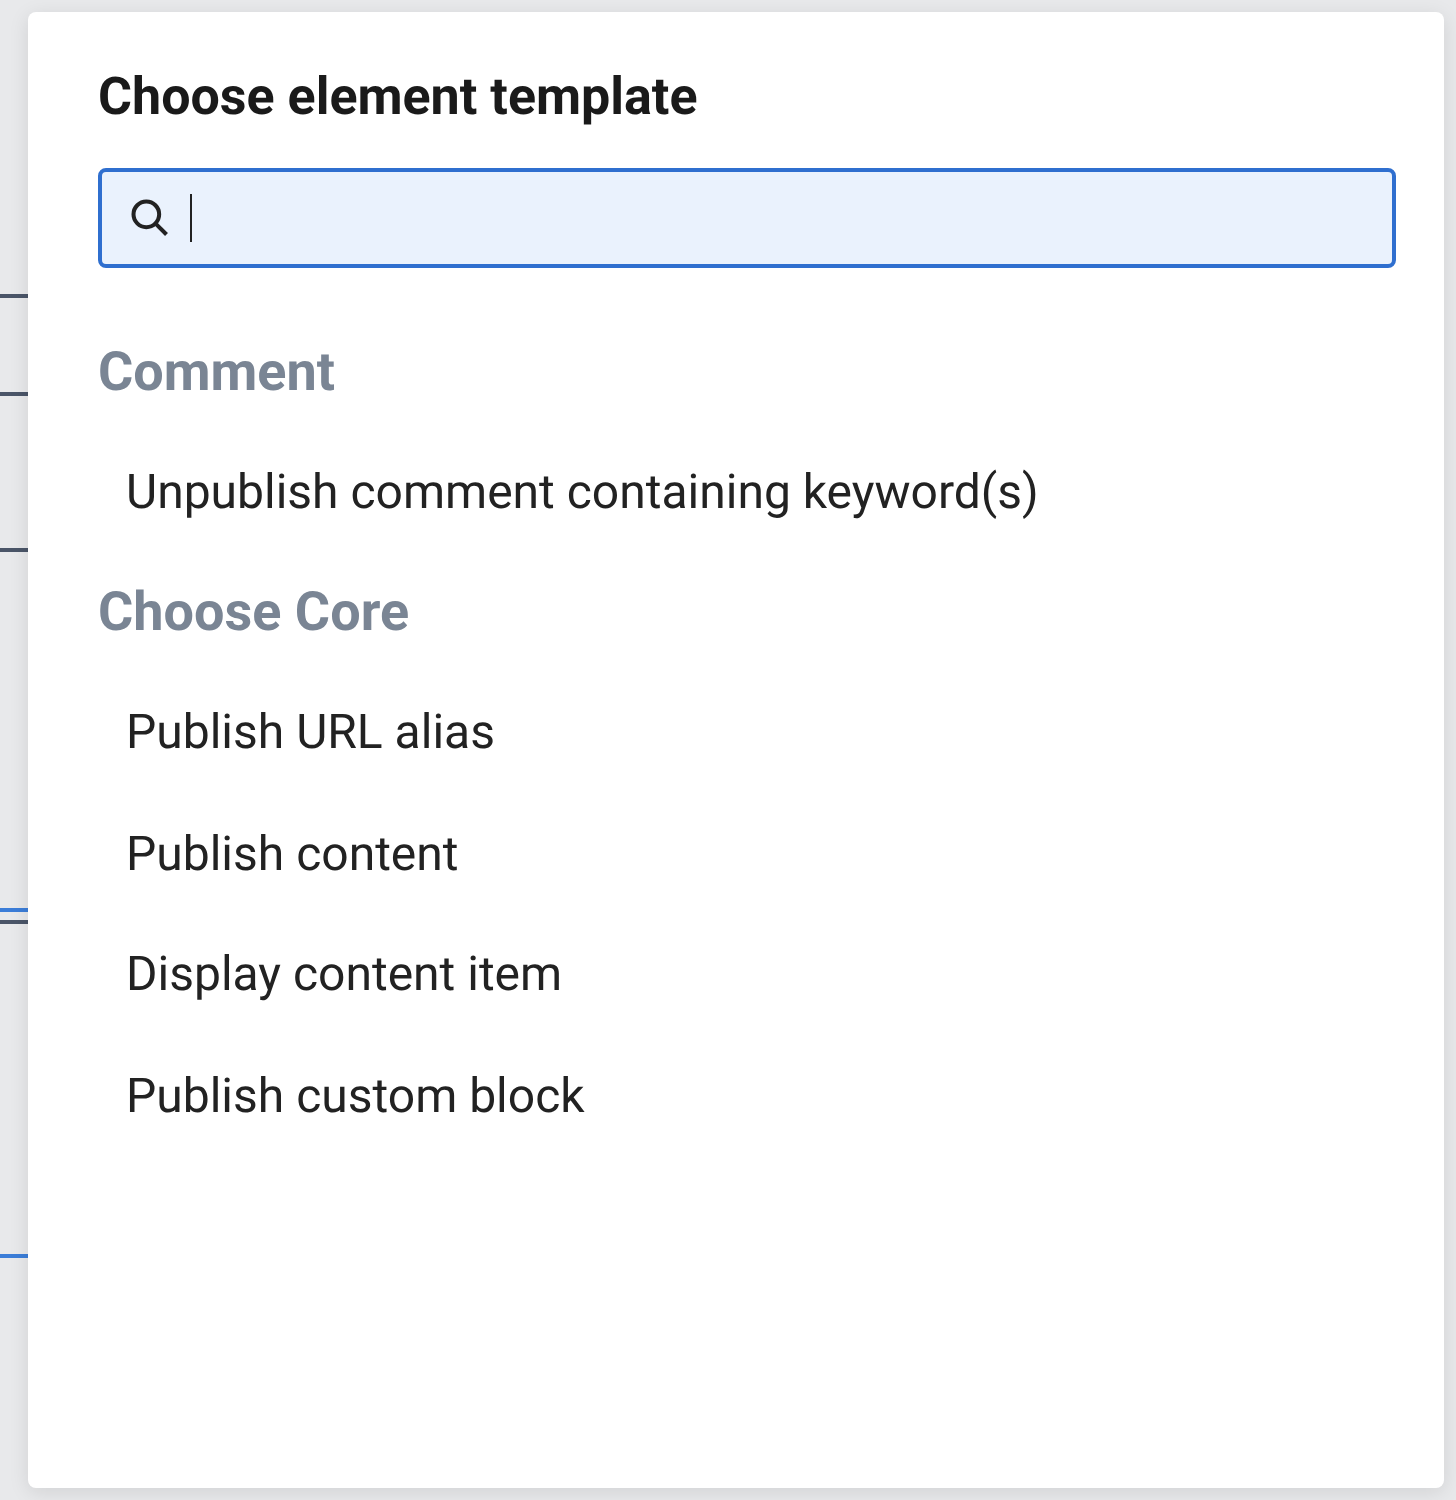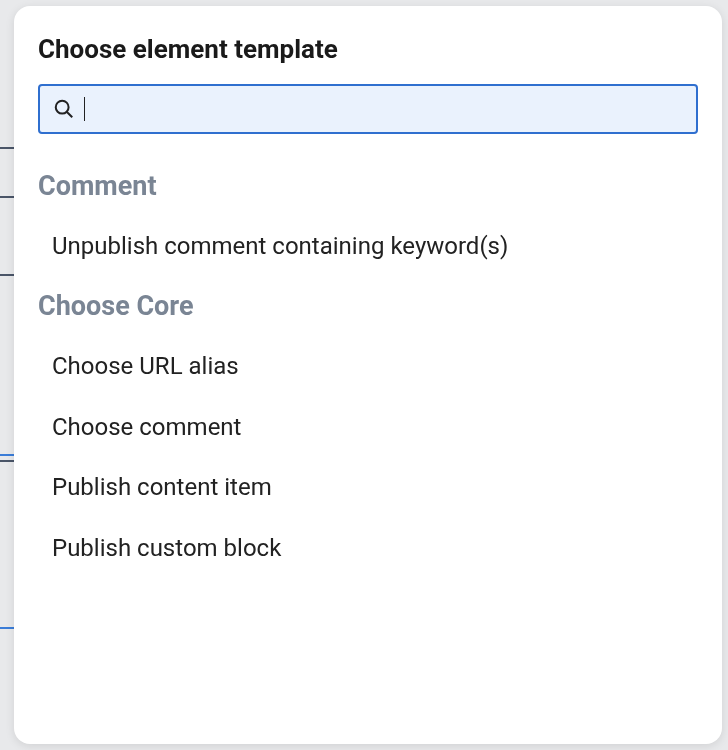--- a/index.html
+++ b/index.html
@@ -33,23 +33,23 @@
     .bg-line.blue {
       background: #3b7dd8;
     }
     .dialog {
       position: absolute;
       top: 6px;
       left: 14px;
       right: 6px;
       bottom: 6px;
       background: #fff;
-      border-radius: 16px;
+      border-radius: 4px;
       box-shadow: 0 2px 10px rgba(0,0,0,0.1);
-      padding: 28px 0 0 0;
+      padding: 28px 0 0 11px;
       display: flex;
       flex-direction: column;
     }
     .dialog-title {
       font-size: 26px;
       font-weight: 700;
       color: #1a1a1a;
       padding: 0 24px 20px 24px;
     }
     .search-wrap {
@@ -143,19 +143,19 @@
       <input class="search-input" type="text" value="" style="">
     </div>
   </div>
 
   <div class="list-container">
 
     <div class="group-header">Comment</div>
     <div class="item">Unpublish comment containing keyword(s)</div>
 
     <div class="group-header">Choose Core</div>
-    <div class="item">Choose URL alias</div>
-    <div class="item">Choose comment</div>
-    <div class="item">Publish content item</div>
+    <div class="item">Publish URL alias</div>
+    <div class="item">Publish content</div>
+    <div class="item">Display content item</div>
     <div class="item">Publish custom block</div>
 
   </div>
 </div>
 
 </body></html>

